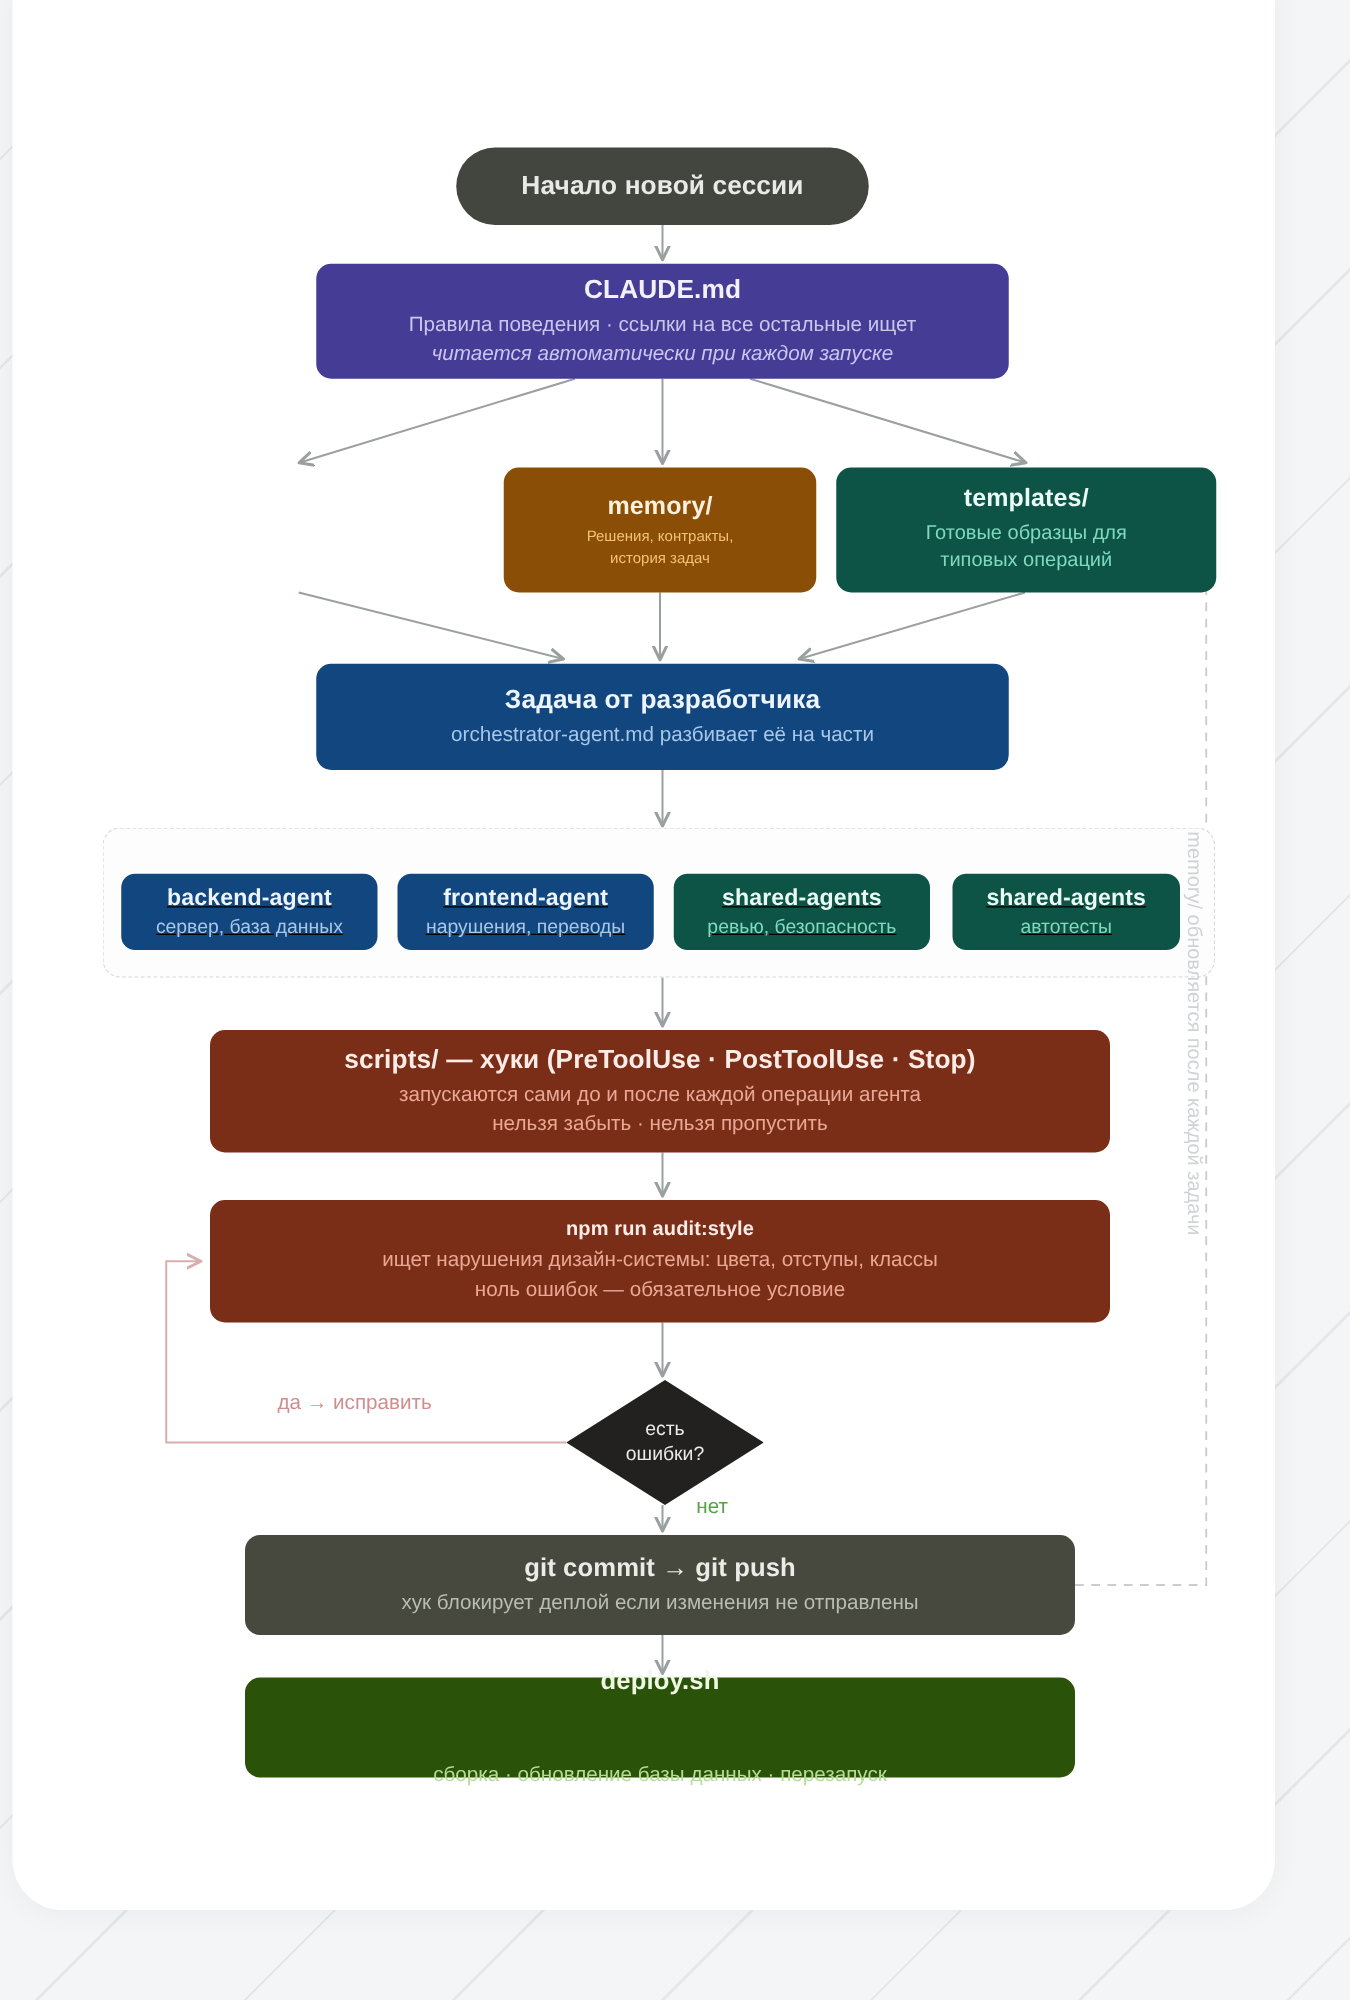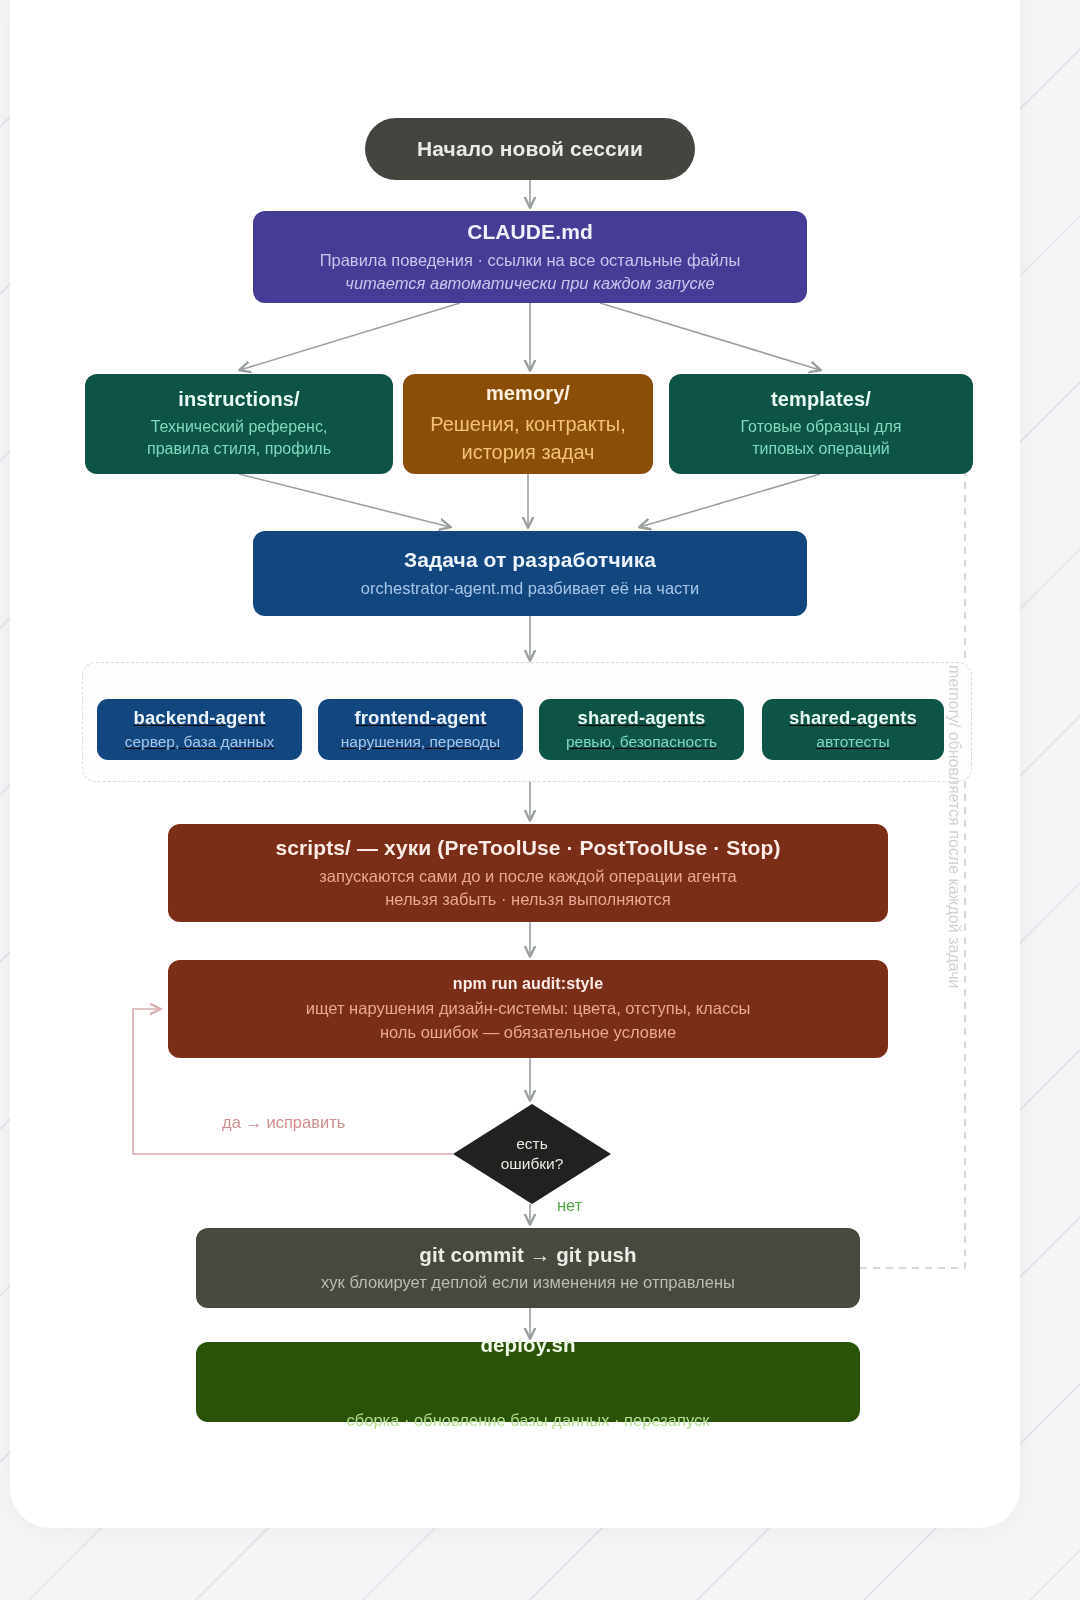--- a/index.html
+++ b/index.html
@@ -65,21 +65,21 @@
   #n-claude .sub { color: #c9c6ee; font-size: 16.5px; }
 
   
   .folder { top: 374px; height: 100px; }
   #n-instructions { left: 85px; width: 308px; background: #0d5446; }
   #n-memory       { left: 403px; width: 250px; background: #8b4e06; }
   #n-templates    { left: 669px; width: 304px; background: #0d5446; }
   #n-instructions .title, #n-templates .title { color: #eafaf4; font-size: 20px; margin-bottom: 3px; }
   #n-instructions .sub,   #n-templates .sub   { color: #7fd9bd; font-size: 16px; }
   #n-memory .title { color: #fdf1dd; font-size: 20px; margin-bottom: 3px; }
-  #n-memory .sub   { color: #f3c276; font-size: 20px; }
+  #n-memory .sub   { color: #f3c276; font-size: 12px; }
 
   
   #n-task {
     left: 253px; top: 531px; width: 554px; height: 85px;
     background: #11467f;
   }
   #n-task .title { color: #eef4fb; font-size: 21px; margin-bottom: 3px; }
   #n-task .sub   { color: #a8c6e8; font-size: 16.5px; }
 
   
@@ -224,29 +224,24 @@
 
     <path d="M860,1268 L965,1268 L965,432 L680,432" stroke="#c9ccd1" stroke-width="1.5" fill="none" stroke-dasharray="7 6" marker-end="url(#ah-dash)"></path>
   </svg>
 
   <div class="node" id="n-start">
     <div class="title">Начало новой сессии</div>
   </div>
 
   <div class="node" id="n-claude">
     <div class="title">CLAUDE.md</div>
-    <div class="sub">Правила поведения · ссылки на все остальные файлы</div>
+    <div class="sub">Правила поведения · ссылки на все остальные ищет</div>
     <div class="sub em">читается автоматически при каждом запуске</div>
   </div>
 
-  <div class="node folder" id="n-instructions">
-    <div class="title">instructions/</div>
-    <div class="sub">Технический референс,</div>
-    <div class="sub">правила стиля, профиль</div>
-  </div>
   <div class="node folder" id="n-memory">
     <div class="title">memory/</div>
     <div class="sub">Решения, контракты,</div>
     <div class="sub">история задач</div>
   </div>
   <div class="node folder" id="n-templates">
     <div class="title">templates/</div>
     <div class="sub">Готовые образцы для</div>
     <div class="sub">типовых операций</div>
   </div>
@@ -271,21 +266,21 @@
     <div class="sub">ревью, безопасность</div>
   </div>
   <div class="node agent" id="a-shared2">
     <div class="title">shared-agents</div>
     <div class="sub">автотесты</div>
   </div>
 
   <div class="node" id="n-scripts">
     <div class="title">scripts/ — хуки (PreToolUse · PostToolUse · Stop)</div>
     <div class="sub">запускаются сами до и после каждой операции агента</div>
-    <div class="sub">нельзя забыть · нельзя выполняются</div>
+    <div class="sub">нельзя забыть · нельзя пропустить</div>
   </div>
 
   <div class="node" id="n-audit">
     <div class="title">npm run audit:style</div>
     <div class="sub">ищет нарушения дизайн-системы: цвета, отступы, классы</div>
     <div class="sub">ноль ошибок — обязательное условие</div>
   </div>
 
   <div id="n-decision">
     <div class="dia"></div>

